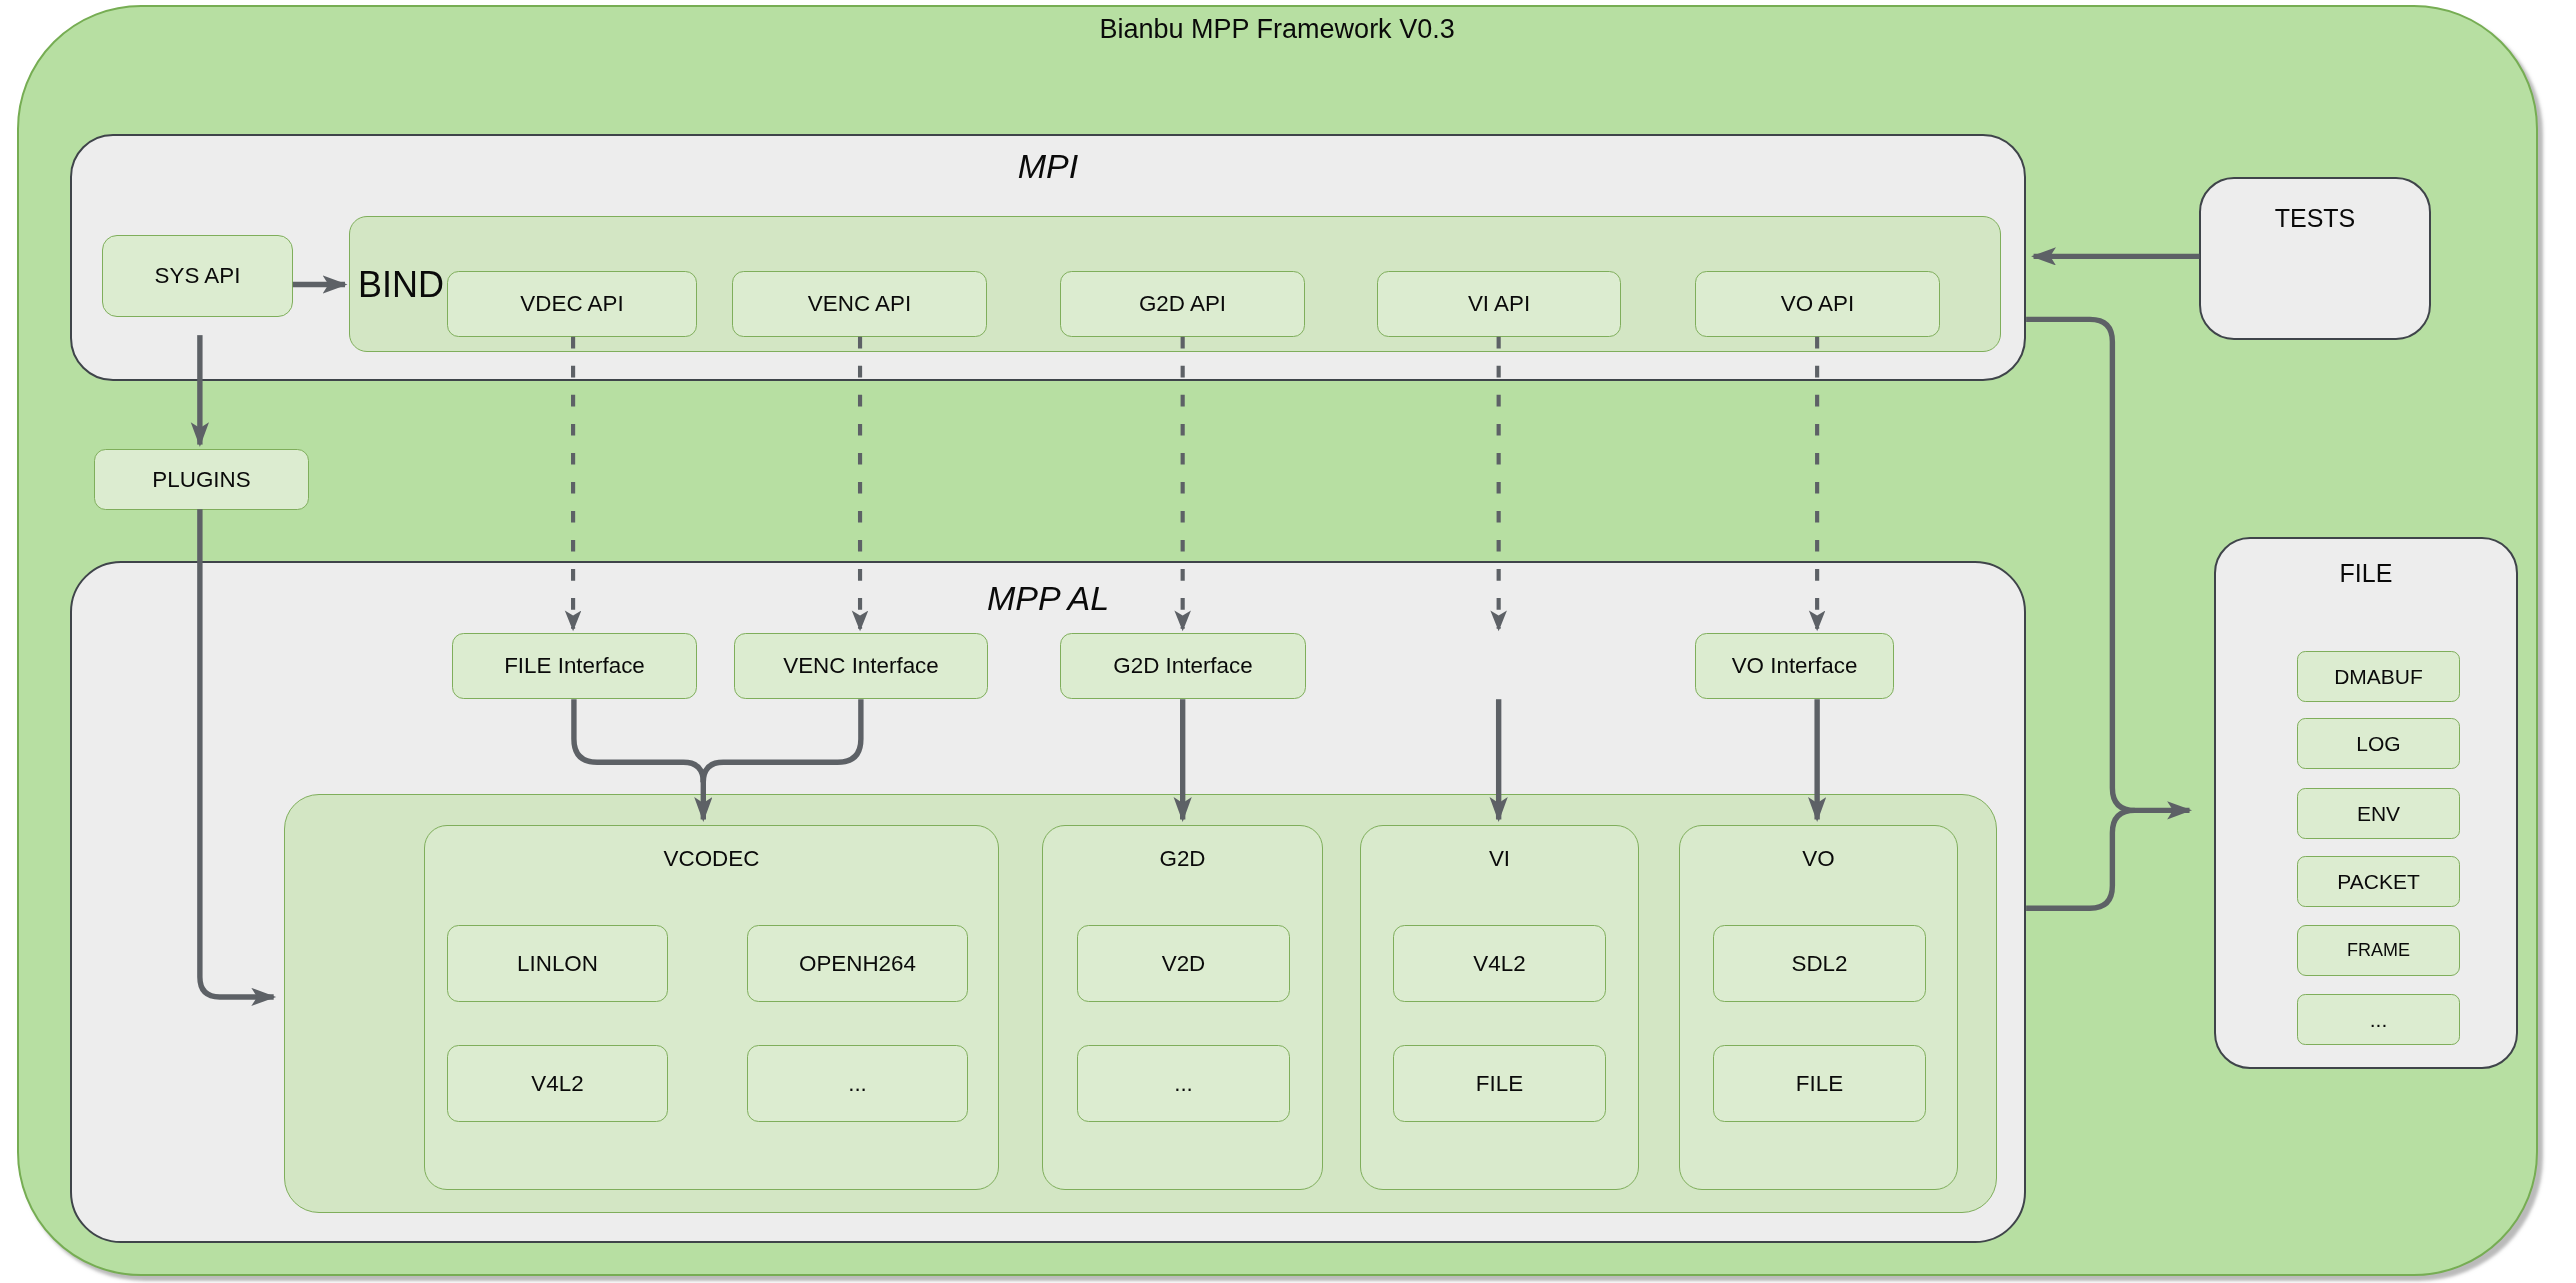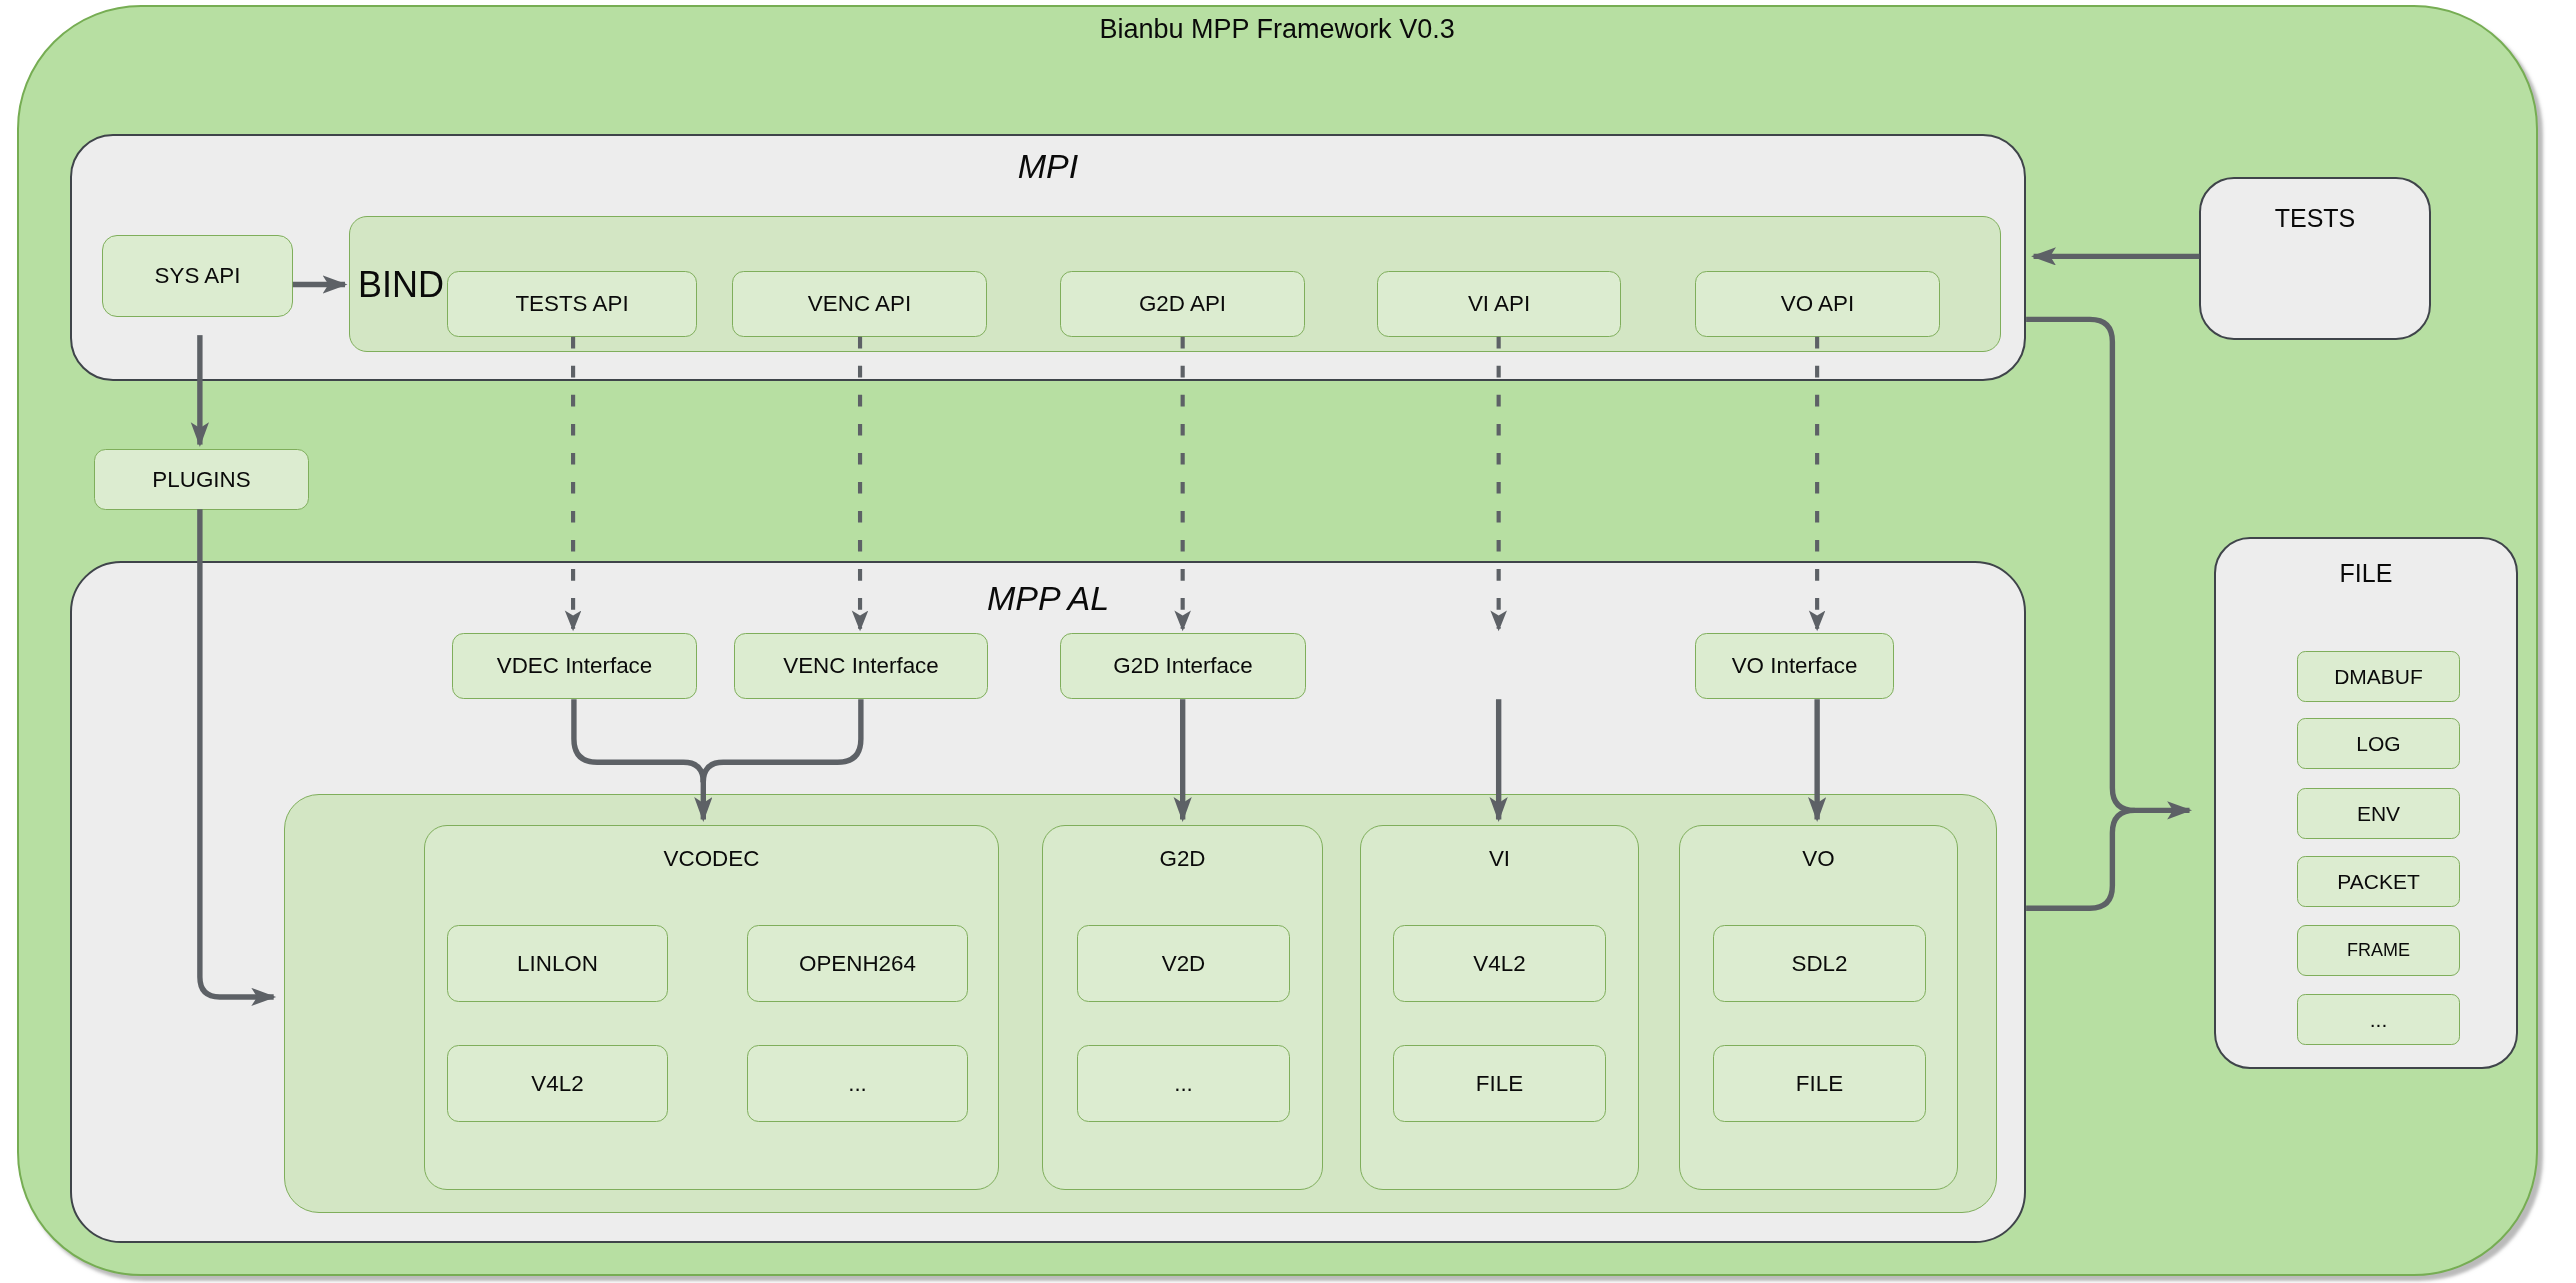--- a/index.html
+++ b/index.html
@@ -41,35 +41,35 @@
   <div class="abs lbl title" style="left:16.6px;top:11.6px;width:2521px;height:36px">Bianbu MPP Framework V0.3</div>
 
   <div class="abs panel" style="left:70px;top:134px;width:1956px;height:247px;border-radius:43px"></div>
   <div class="abs lbl paneltitle" style="left:70px;top:149px;width:1956px;height:35px">MPI</div>
 
   <div class="abs gbox" style="left:102px;top:235px;width:191px;height:82px;border-radius:15px">SYS API</div>
 
   <div class="abs gcontainer" style="left:349px;top:216px;width:1652px;height:136px;border-radius:18px"></div>
   <div class="abs lbl bind" style="left:363px;top:267px;width:76px;height:36px">BIND</div>
 
-  <div class="abs gbox" style="left:447px;top:271px;width:250px;height:66px">TESTS API</div>
+  <div class="abs gbox" style="left:447px;top:271px;width:250px;height:66px">VDEC API</div>
   <div class="abs gbox" style="left:732px;top:271px;width:255px;height:66px">VENC API</div>
   <div class="abs gbox" style="left:1060px;top:271px;width:245px;height:66px">G2D API</div>
   <div class="abs gbox" style="left:1377px;top:271px;width:244px;height:66px">VI API</div>
   <div class="abs gbox" style="left:1695px;top:271px;width:245px;height:66px">VO API</div>
 
   <div class="abs panel" style="left:2199px;top:177px;width:232px;height:163px;border-radius:35px"></div>
   <div class="abs lbl" style="left:2199px;top:202px;width:232px;height:33px;font-size:25px">TESTS</div>
 
   <div class="abs gbox" style="left:94px;top:449px;width:215px;height:61px">PLUGINS</div>
 
   <div class="abs panel" style="left:70px;top:561px;width:1956px;height:682px;border-radius:51px"></div>
   <div class="abs lbl paneltitle" style="left:70px;top:581px;width:1956px;height:35px">MPP AL</div>
 
-  <div class="abs gbox" style="left:452px;top:633px;width:245px;height:66px">VDEC Interface</div>
+  <div class="abs gbox" style="left:452px;top:633px;width:245px;height:66px">FILE Interface</div>
   <div class="abs gbox" style="left:734px;top:633px;width:254px;height:66px">VENC Interface</div>
   <div class="abs gbox" style="left:1060px;top:633px;width:246px;height:66px">G2D Interface</div>
   <div class="abs gbox" style="left:1695px;top:633px;width:199px;height:66px">VO Interface</div>
 
   <div class="abs gcontainer" style="left:284px;top:794px;width:1713px;height:419px;border-radius:35px"></div>
 
   <div class="abs group" style="left:424px;top:825px;width:575px;height:365px"></div>
   <div class="abs lbl grouptitle" style="left:424px;top:844px;width:575px;height:30px">VCODEC</div>
   <div class="abs gbox" style="left:447px;top:925px;width:221px;height:77px">LINLON</div>
   <div class="abs gbox" style="left:747px;top:925px;width:221px;height:77px">OPENH264</div>

